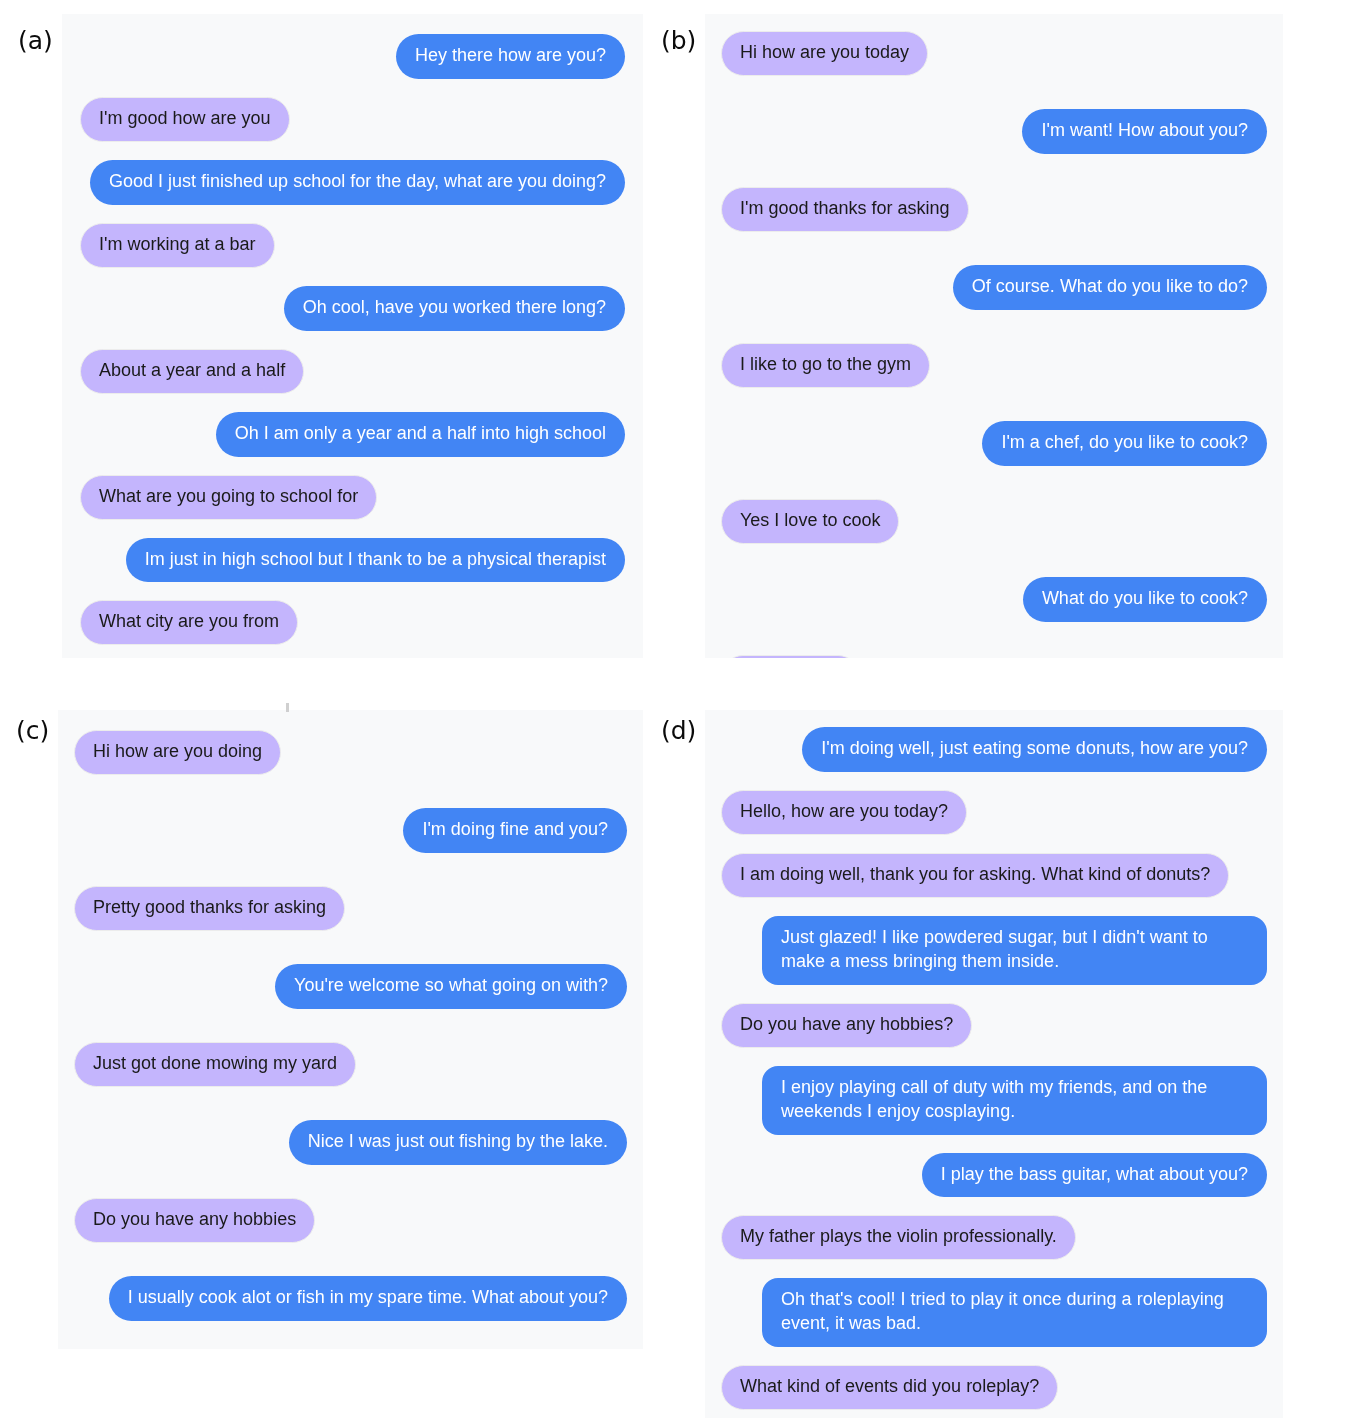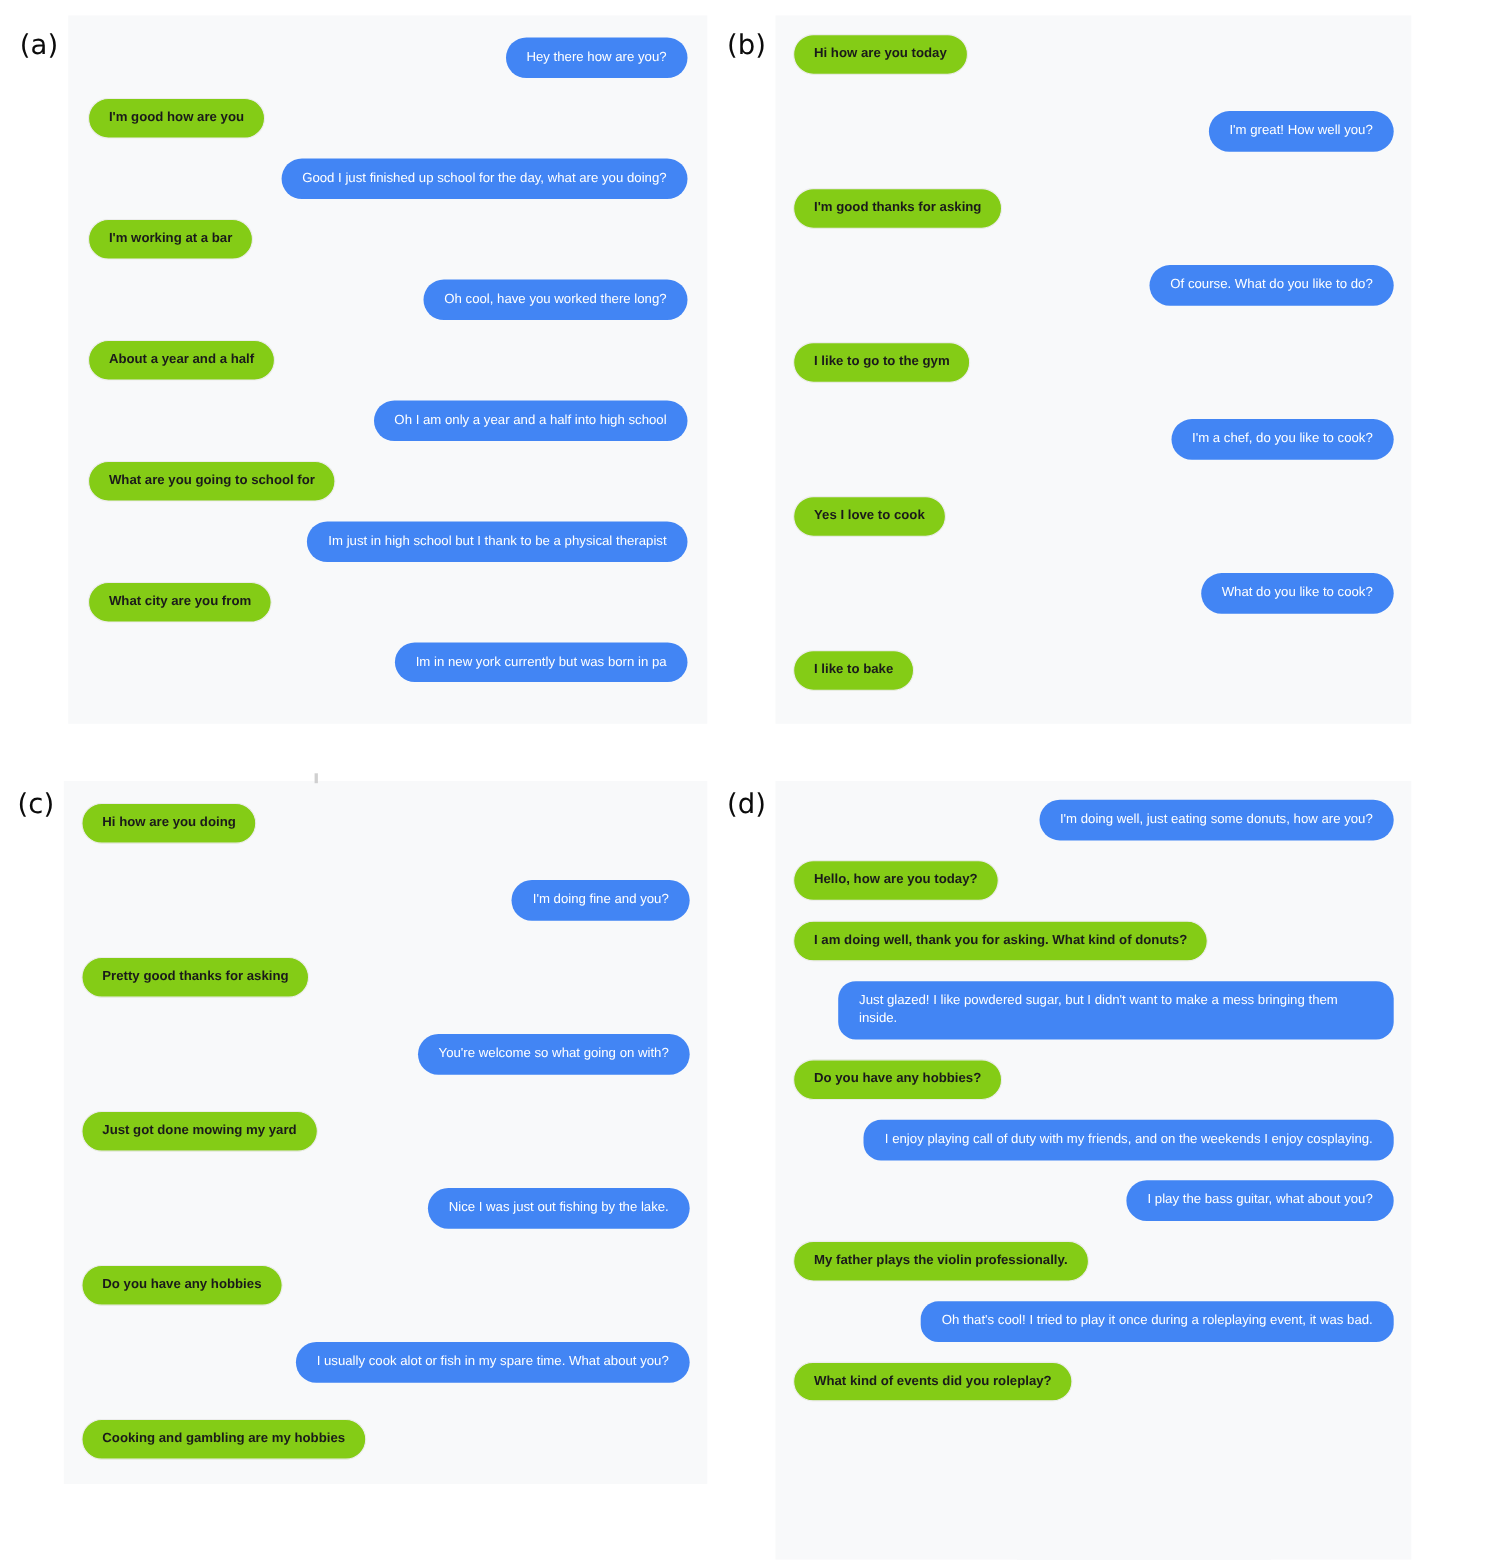--- a/index.html
+++ b/index.html
@@ -37,32 +37,31 @@
   .msg-row {
     display: flex;
     width: 100%;
   }
   .msg-row.left  { justify-content: flex-start; }
   .msg-row.right { justify-content: flex-end; }
 
   .bubble {
     display: inline-block;
     border-radius: 999px;
-    font-size: 12px;
+    font-size: 18px;
     line-height: 1.33;
     white-space: pre-wrap;
     word-break: normal;
   }
   .bubble.bot {
-    background: #84cc16;
+    background: #c4b5fd;
     color: #1a1a1a;
     border: 1px solid #ececec;
     padding: 9px 18px 10px 18px;
     box-shadow: 0 0 0 0 rgba(0,0,0,0);
-    font-weight: bold;
   }
   .bubble.user {
     background: #4285f4;
     color: #ffffff;
     padding: 10px 19px 11px 19px;
   }
   .bubble.multiline {
     border-radius: 16px;
     white-space: normal;
   }
@@ -152,21 +151,21 @@
       </div>
   </div>
 
   <div class="panel-label" id="label-b">(b)</div>
   <div class="panel" id="panel-b">
     <div class="thread">
         <div class="msg-row left">
           <div class="bubble bot">Hi how are you today</div>
         </div>
         <div class="msg-row right">
-          <div class="bubble user">I'm great! How well you?</div>
+          <div class="bubble user">I'm want! How about you?</div>
         </div>
         <div class="msg-row left">
           <div class="bubble bot">I'm good thanks for asking</div>
         </div>
         <div class="msg-row right">
           <div class="bubble user">Of course. What do you like to do?</div>
         </div>
         <div class="msg-row left">
           <div class="bubble bot">I like to go to the gym</div>
         </div>

